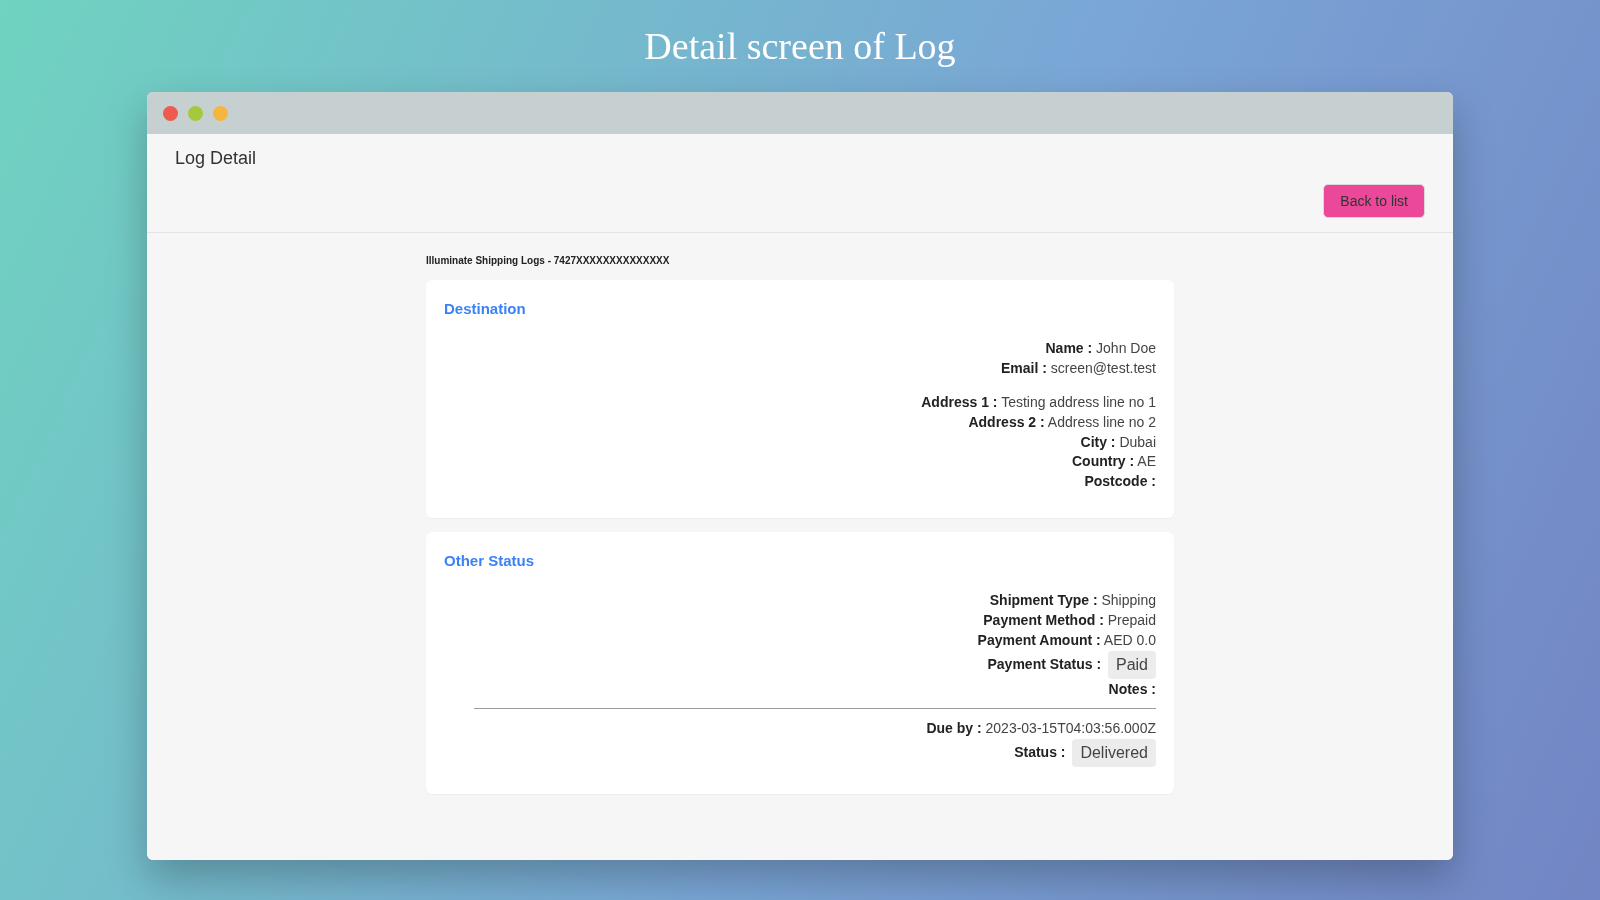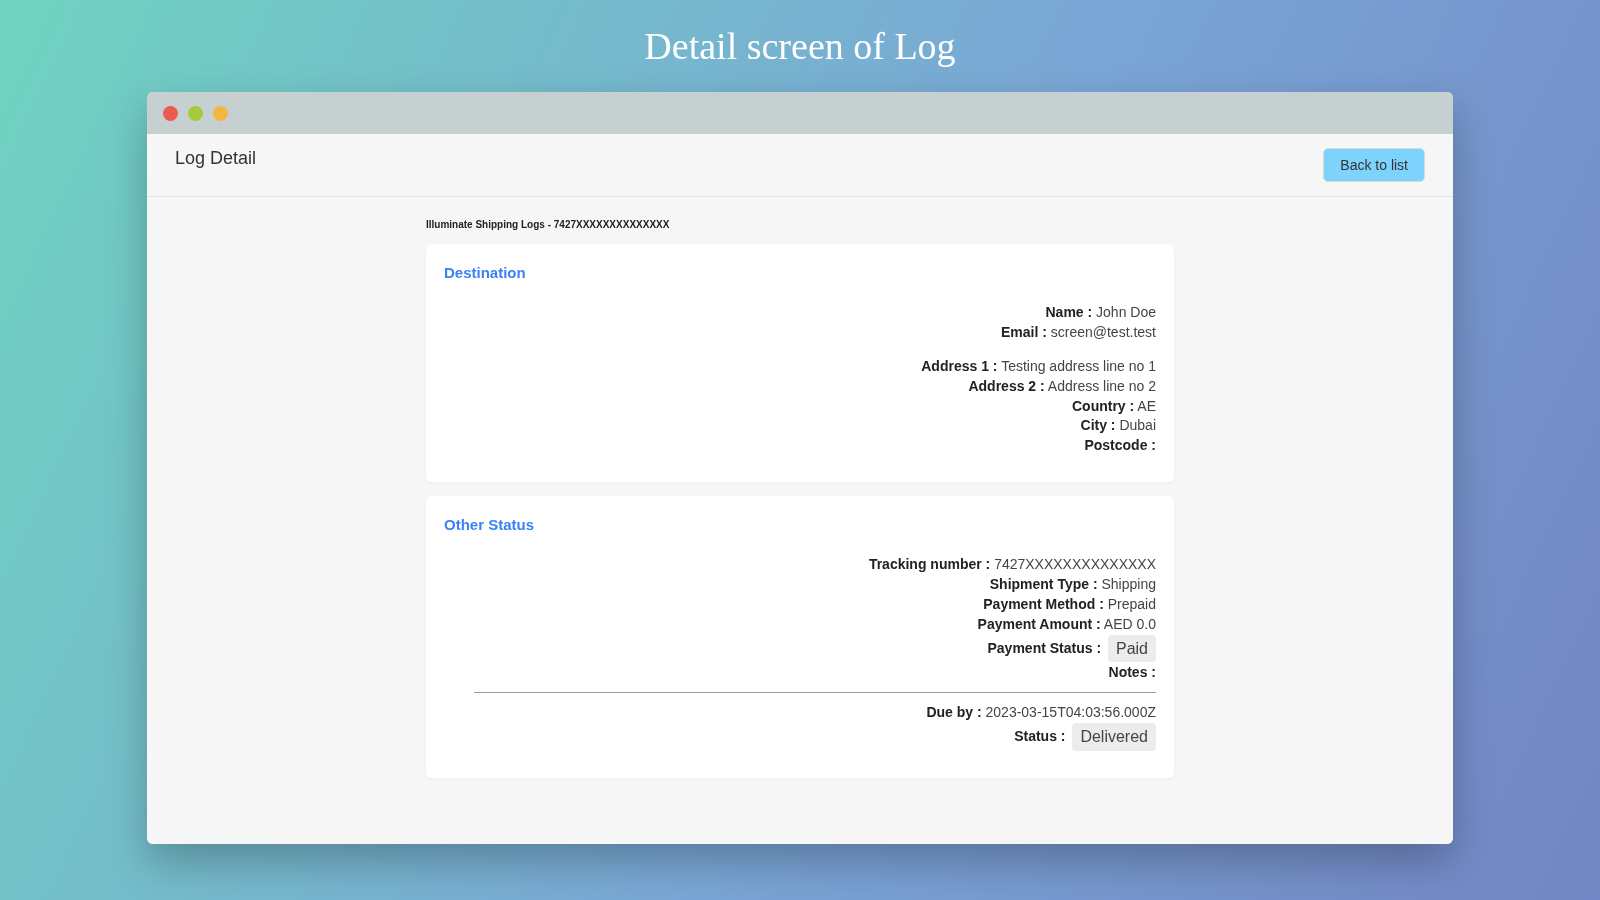--- a/index.html
+++ b/index.html
@@ -45,27 +45,28 @@
   padding: 14px 28px;
   border-bottom: 1px solid #e3e3e3;
   background: #f6f6f6;
 }
 .header-title {
   font-size: 18px;
   color: #333;
   font-weight: 400;
 }
 .back-btn {
-  background: #7dd3fc;
+  background: #ec4899;
   border: 1px solid #d9d9d9;
   border-radius: 5px;
   padding: 8px 16px;
   font-size: 14px;
   color: #333;
   cursor: pointer;
+  margin-top: 36px;
 }
 .content {
   padding: 22px 28px 52px 28px;
   background: #f6f6f6;
 }
 .inner {
   width: 748px;
   margin: 0 auto;
 }
 .record-title {
@@ -133,30 +134,29 @@
       <div class="record-title">Illuminate Shipping Logs - 7427XXXXXXXXXXXXXX</div>
 
       <div class="card">
         <div class="card-heading">Destination</div>
         <div class="fields">
           <div class="row"><span class="lbl">Name :</span> <span>John Doe</span></div>
           <div class="row"><span class="lbl">Email :</span> <span>screen@test.test</span></div>
           <div class="gap"></div>
           <div class="row"><span class="lbl">Address 1 :</span> <span>Testing address line no 1</span></div>
           <div class="row"><span class="lbl">Address 2 :</span> <span>Address line no 2</span></div>
+          <div class="row"><span class="lbl">City :</span> <span>Dubai</span></div>
           <div class="row"><span class="lbl">Country :</span> <span>AE</span></div>
-          <div class="row"><span class="lbl">City :</span> <span>Dubai</span></div>
           <div class="row"><span class="lbl">Postcode :</span> <span></span></div>
         </div>
       </div>
 
       <div class="card">
         <div class="card-heading">Other Status</div>
         <div class="fields">
-          <div class="row"><span class="lbl">Tracking number :</span> <span>7427XXXXXXXXXXXXXX</span></div>
           <div class="row"><span class="lbl">Shipment Type :</span> <span>Shipping</span></div>
           <div class="row"><span class="lbl">Payment Method :</span> <span>Prepaid</span></div>
           <div class="row"><span class="lbl">Payment Amount :</span> <span>AED 0.0</span></div>
           <div class="row"><span class="lbl">Payment Status :</span> <span class="badge">Paid</span></div>
           <div class="row"><span class="lbl">Notes :</span> <span></span></div>
           <hr class="divider">
           <div class="row"><span class="lbl">Due by :</span> <span>2023-03-15T04:03:56.000Z</span></div>
           <div class="row"><span class="lbl">Status :</span> <span class="badge">Delivered</span></div>
         </div>
       </div>

